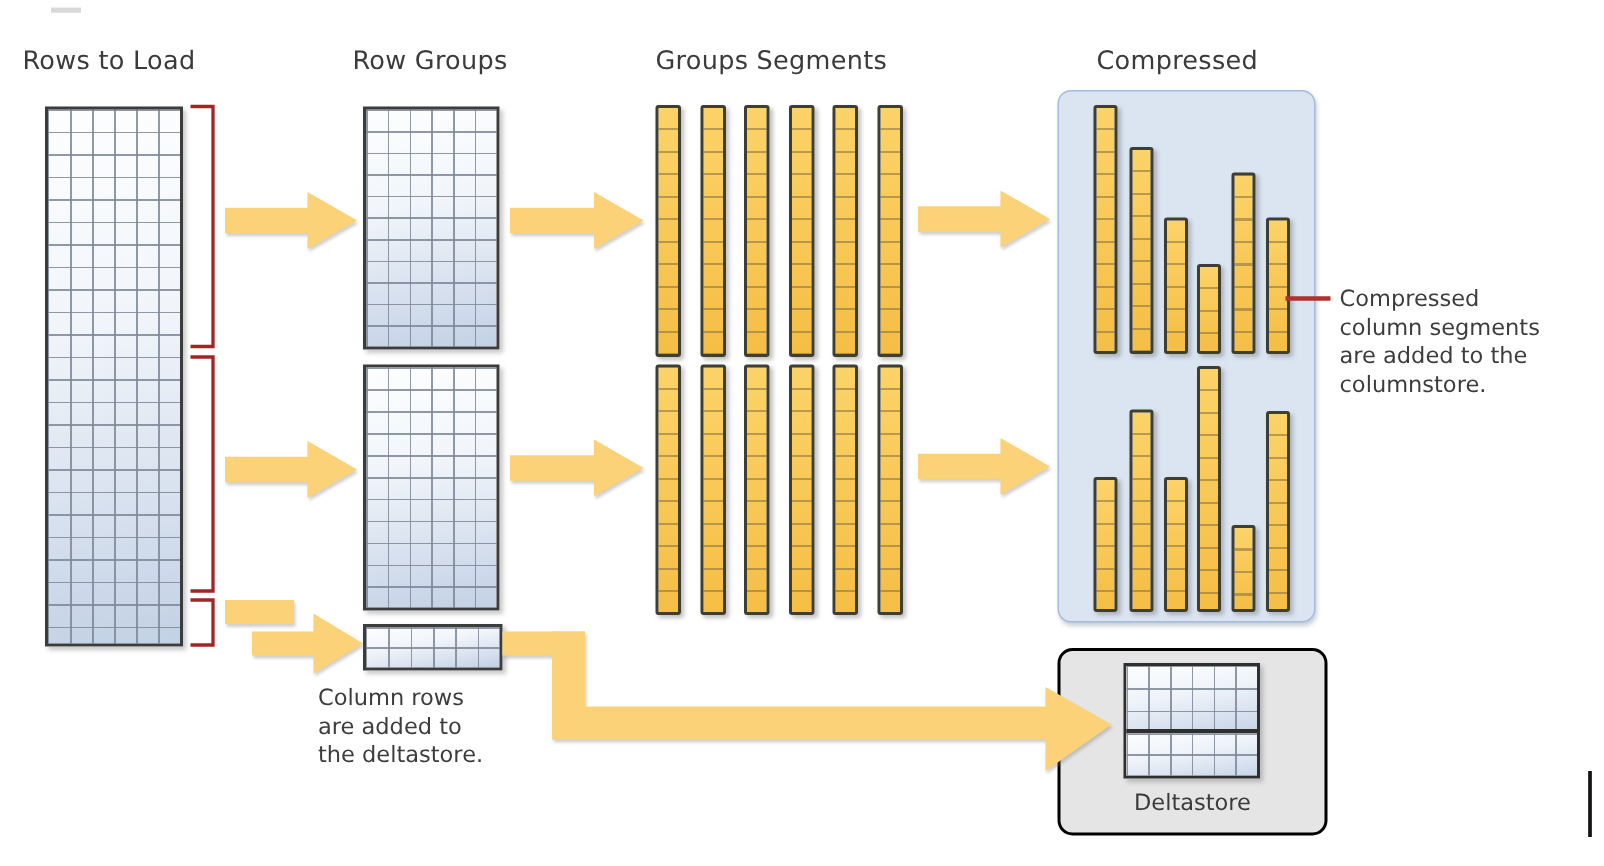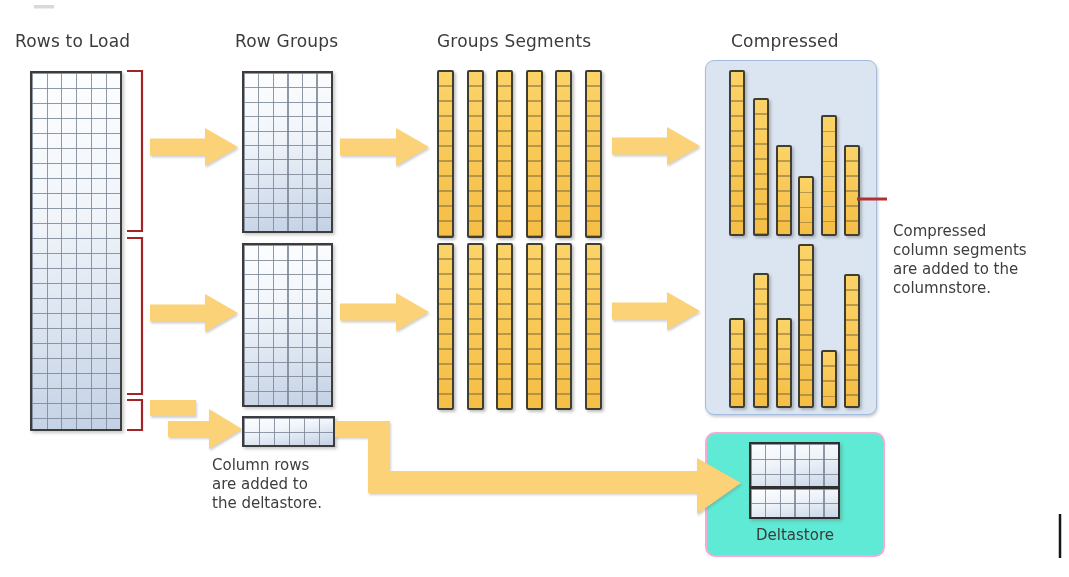--- a/index.html
+++ b/index.html
@@ -30,22 +30,22 @@
   }
   .panel{
     position:absolute;box-sizing:border-box;
   }
   #columnstore-panel{
     left:705px;top:60px;width:172px;height:355px;background:#dbe5f2;
     border:1.5px solid #a3bcdd;border-radius:9px;
     box-shadow:1px 2px 3px rgba(120,130,150,.4);
   }
   #deltastore-panel{
-    left:705px;top:432px;width:180px;height:125px;background:#5eead4;
-    border:2px solid #f9a8d4;border-radius:10px;
+    left:705px;top:432px;width:180px;height:125px;background:#e5e5e5;
+    border:2px solid #000000;border-radius:10px;
   }
   #deltastore-table{
     position:absolute;left:42px;top:8px;width:91px;height:77px;box-sizing:border-box;
     border:2px solid #2f2f2f;box-shadow:2px 2px 3px rgba(100,100,100,.35);
     display:flex;flex-direction:column;
   }
   .delta-sec{
     box-sizing:border-box;width:100%;
     background-image:
       repeating-linear-gradient(to right, rgba(125,135,150,.85) 0 1px, transparent 1px 14.5px),
@@ -54,21 +54,21 @@
   }
   #delta-sec-top{height:45px;border-bottom:3px solid #2f2f2f;--rh:15px;}
   #delta-sec-bottom{flex:1;--rh:14px;}
   #deltastore-label{
     position:absolute;left:0;top:92px;width:100%;text-align:center;
     font-size:15px;color:#3b3b3b;
   }
   .annotation{
     position:absolute;font-size:15px;line-height:19px;color:#3d3d3d;
   }
-  #annotation-compressed{left:893px;top:190px;width:136px;margin-top:32px;}
+  #annotation-compressed{left:893px;top:190px;width:136px;}
   #annotation-extra-rows{left:212px;top:456px;width:122px;}
   #overlay{position:absolute;left:0;top:0;pointer-events:none;}
   .arrow-layer{filter:drop-shadow(1px 2px 1px rgba(120,120,120,.35));}
 </style>
 </head>
 <body>
 
 <div id="canvas">
 
   <span class="stage-title" style="left:15px">Rows to Load</span>

